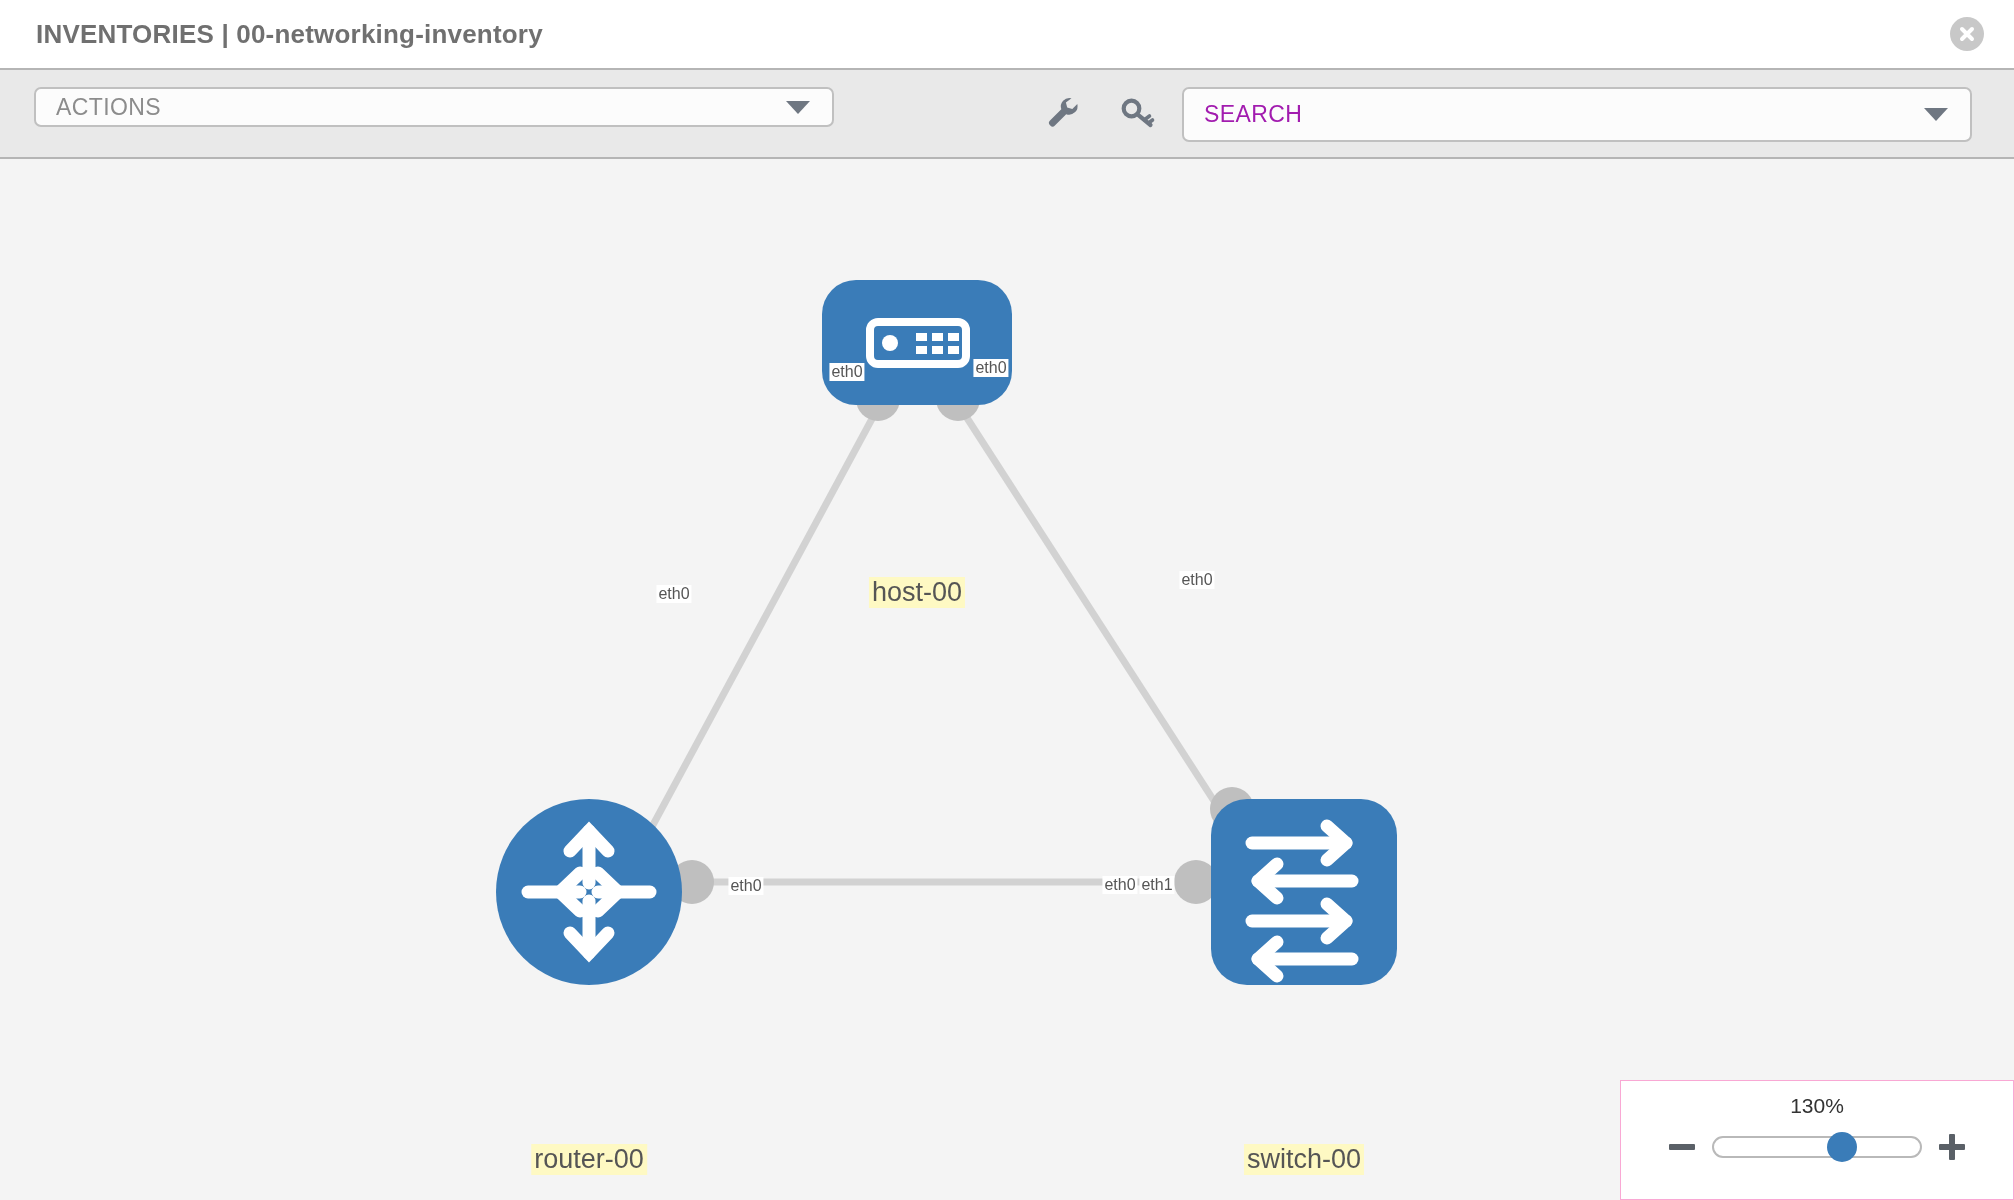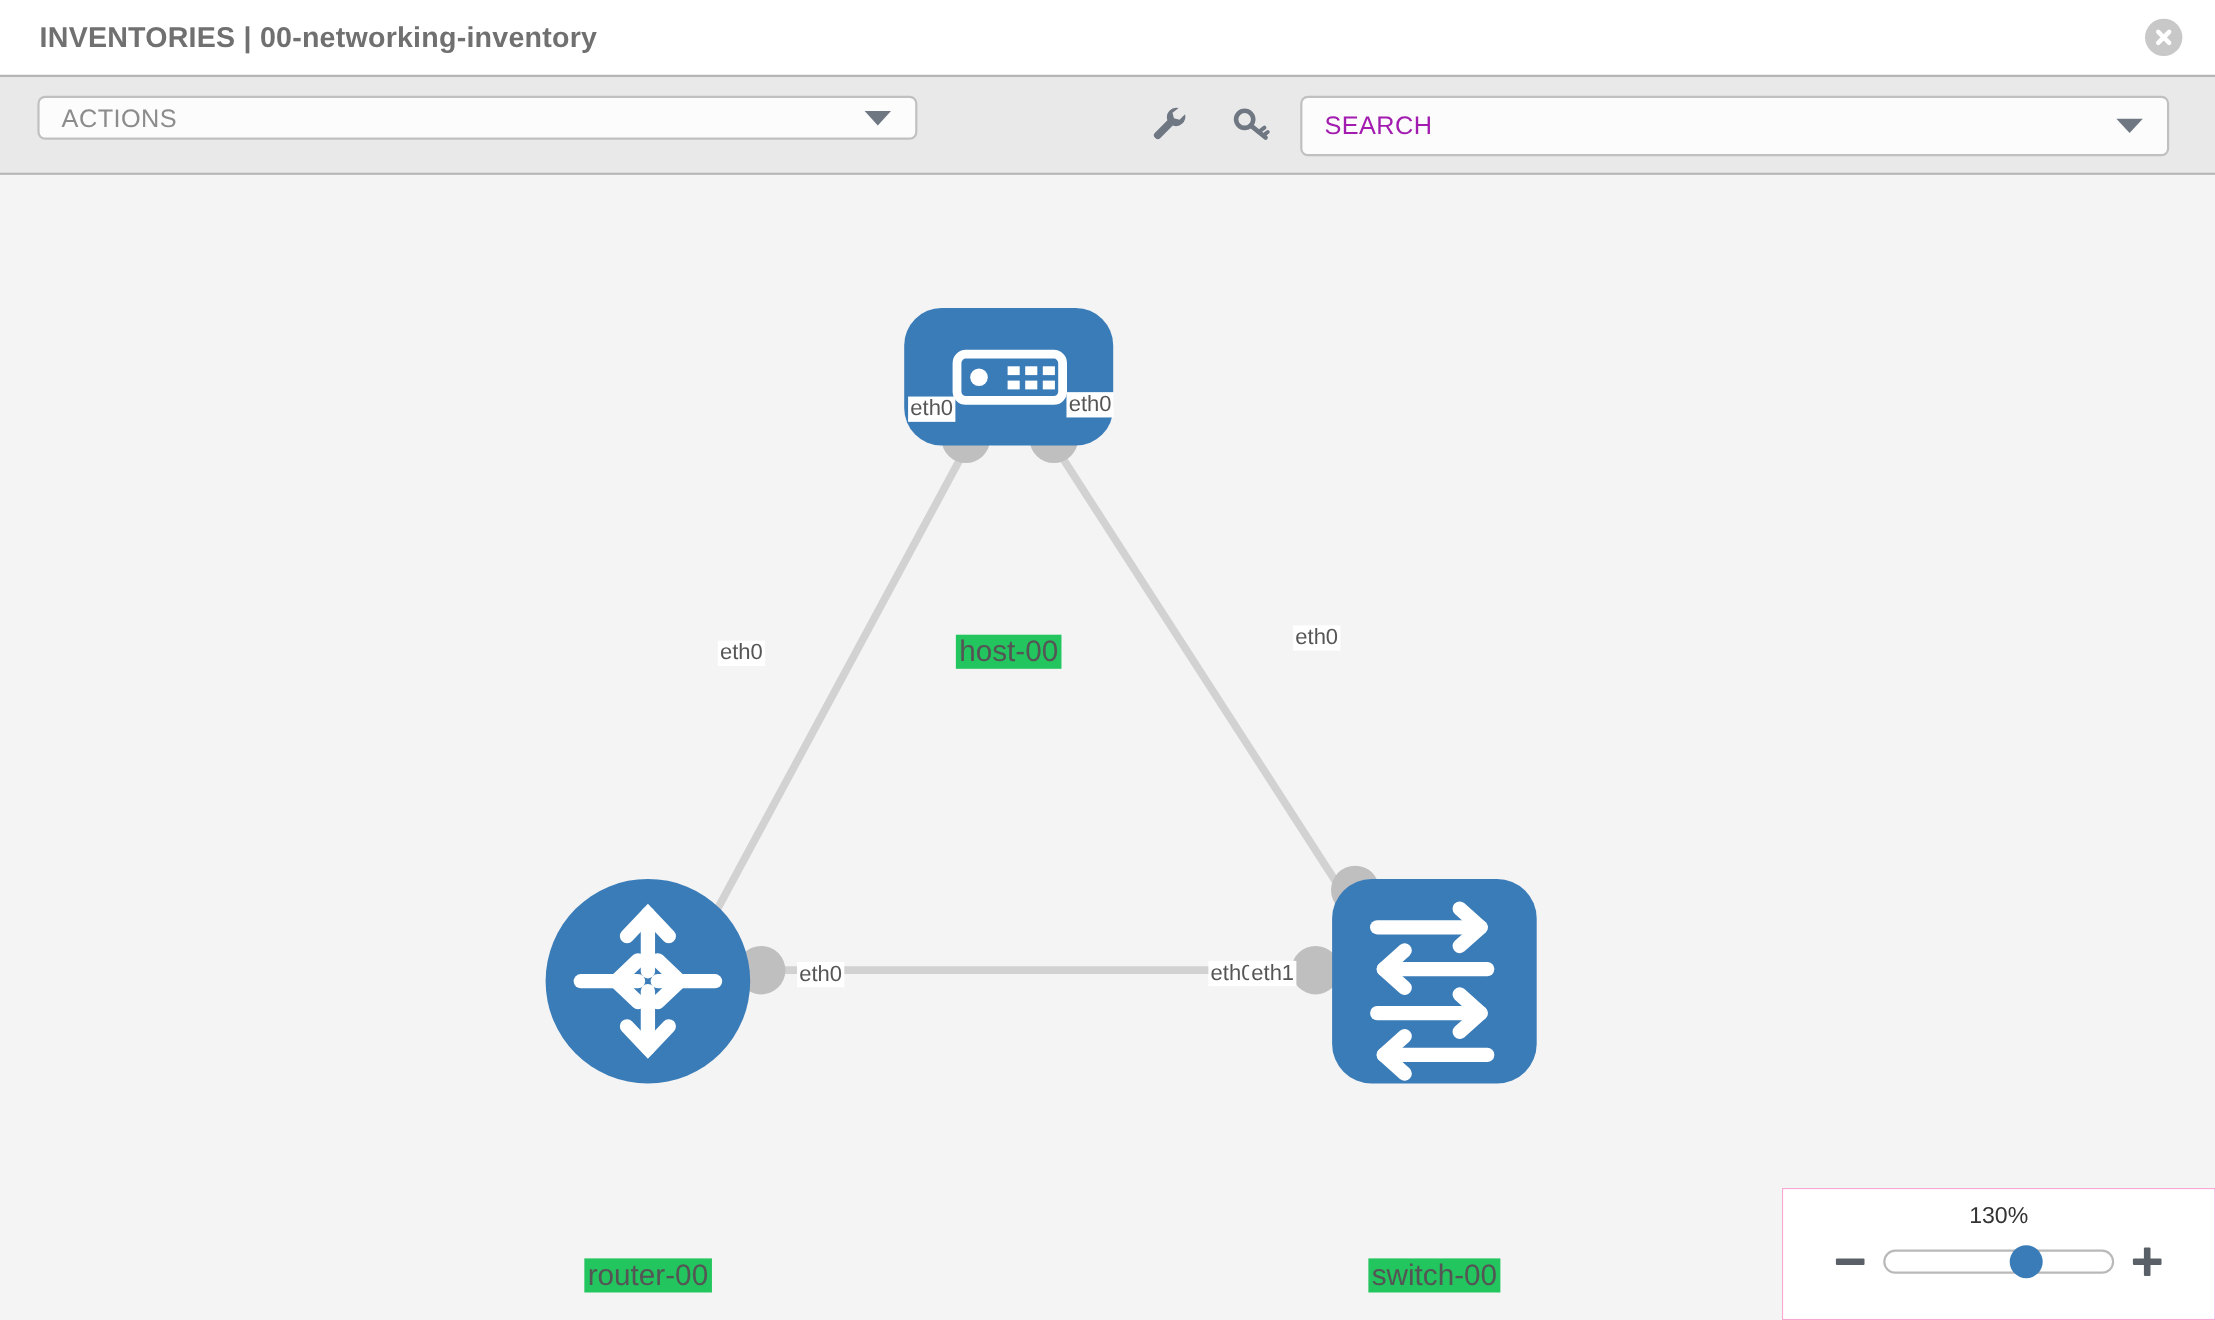--- a/index.html
+++ b/index.html
@@ -136,28 +136,28 @@
     position: absolute;
     top: 0; left: 0;
     width: 2014px;
     height: 1041px;
   }
 
   .node-label {
     position: absolute;
     font-size: 27px;
     color: #555555;
-    background: #22c55e;
+    background: #fef9c3;
     padding: 0 3px;
     white-space: nowrap;
     transform: translate(-50%, 0);
   }
   .iface-label {
     position: absolute;
-    font-size: 20px;
+    font-size: 16px;
     color: #555555;
     background: #ffffff;
     padding: 0 2px;
     white-space: nowrap;
     transform: translate(-50%, -50%);
   }
 
   
   .zoom-panel {
     position: absolute;

